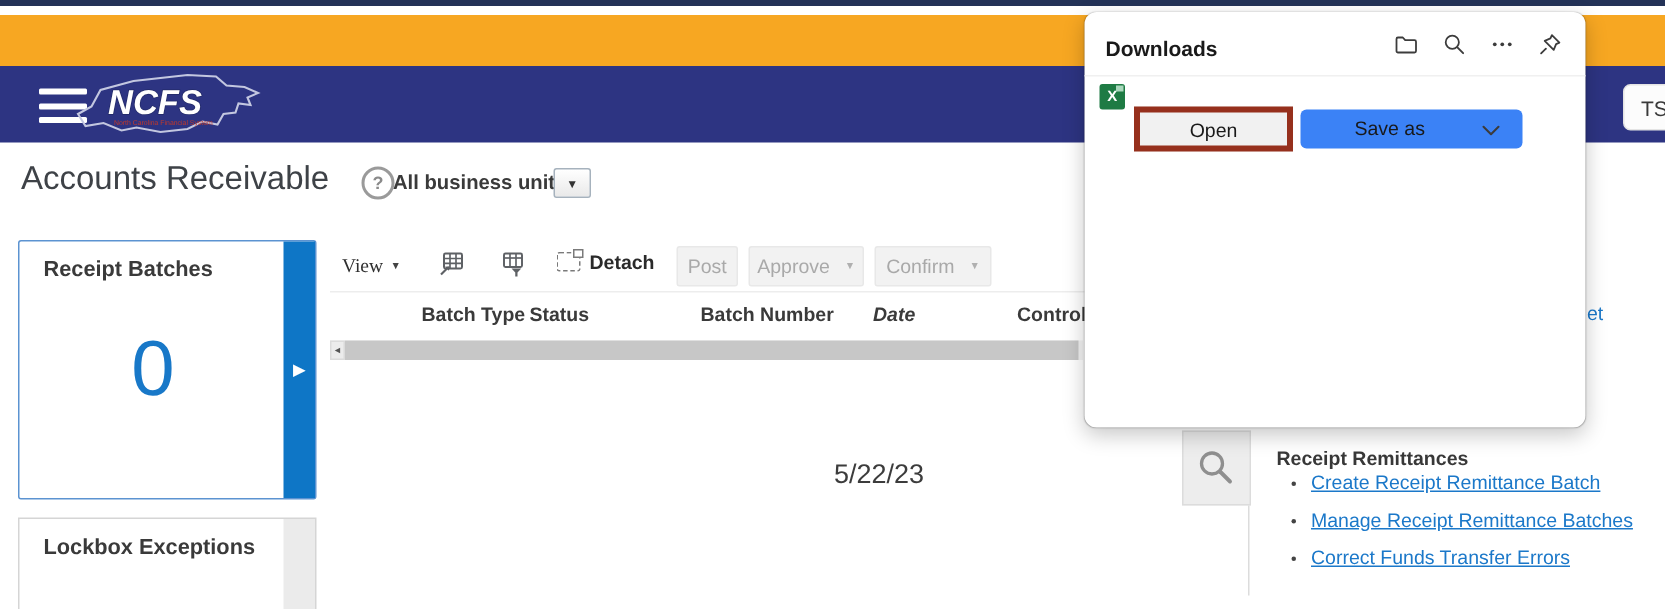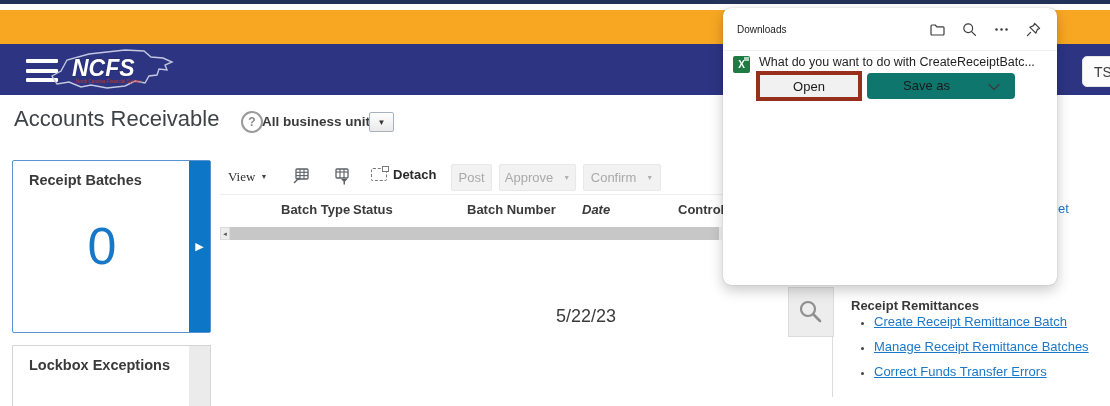--- a/index.html
+++ b/index.html
@@ -67,31 +67,31 @@
   .tasks-heading{left:851px;top:298px;font-size:13px;font-weight:bold;color:#383838;}
   .tasks-list{left:860px;top:314px;width:250px;margin:0;padding:0 0 0 14px;}
   .tasks-list li{margin:0 0 10px 0;font-size:13px;color:#444;}
   .tasks-list li::marker{font-size:11px;color:#444;}
   .link{color:#1B78C9;cursor:pointer;text-decoration:underline;}
   .partial-link{left:1058px;top:201px;font-size:13px;color:#1B78C9;cursor:pointer;}
 
   
   .popup{left:723px;top:8px;width:334px;height:277px;background:#fff;border-radius:8px;
          box-shadow:0 0 1px rgba(0,0,0,.35),0 5px 14px rgba(0,0,0,.22);}
-  .popup-title{position:absolute;left:14px;top:16px;font-size:10px;font-weight:400;color:#1A1A1A;}
+  .popup-title{position:absolute;left:14px;top:16px;font-size:14px;font-weight:700;color:#1A1A1A;}
   .popup-icons{position:absolute;left:206px;top:13px;display:flex;gap:15px;}
   .popup-icons .pico{width:17px;height:17px;cursor:pointer;}
   .popup-divider{position:absolute;left:0;top:42px;width:334px;height:1px;background:#F0F0F0;}
   .excel-icon{position:absolute;left:10px;top:48px;width:17px;height:17px;background:#1E7B44;border-radius:2px;
               display:flex;align-items:center;justify-content:center;color:#fff;font-size:10px;font-weight:bold;}
   .excel-icon i{position:absolute;right:1px;top:1px;width:5px;height:4px;background:#A9D8BC;}
   .popup-prompt{position:absolute;left:36px;top:47px;width:292px;font-size:12.5px;color:#1F1F1F;white-space:nowrap;overflow:hidden;}
   .open-btn{position:absolute;left:33px;top:63px;width:106px;height:30px;box-sizing:border-box;border:4px solid #96301D;
             background:#F1F1F1;display:flex;align-items:center;justify-content:center;font-size:13px;color:#191919;cursor:pointer;}
-  .saveas-btn{position:absolute;left:144px;top:65px;width:148px;height:26px;background:#0f766e;border-radius:4px;cursor:pointer;}
+  .saveas-btn{position:absolute;left:144px;top:65px;width:148px;height:26px;background:#3b82f6;border-radius:4px;cursor:pointer;}
   .saveas-btn .lbl{position:absolute;left:36px;top:5px;font-size:13px;color:#191919;}
   .saveas-btn .chev{position:absolute;right:14px;top:9px;}
 </style>
 </head>
 <body>
 
 <div class="screen">
 
   <div class="abs top-edge"></div>
 
@@ -231,21 +231,20 @@
         <path d="M9.6 2.4 L14.6 7.4 L12.4 8.4 L10.8 12.2 L4.8 6.2 L8.6 4.6 Z" fill="none" stroke="#3C3C3C" stroke-width="1.2" stroke-linejoin="round"></path>
         <line x1="5.6" y1="11.4" x2="2.4" y2="14.6" stroke="#3C3C3C" stroke-width="1.2" stroke-linecap="round"></line>
       </svg>
     </div>
     <div class="popup-divider"></div>
 
     <div class="excel-icon">
       <span>X</span>
         <i></i>
     </div>
-    <div class="popup-prompt">What do you want to do with CreateReceiptBatc...</div>
 
     <div class="open-btn">
       <span>Open</span>
     </div>
     <div class="saveas-btn">
       <span class="lbl">Save as</span>
       <svg class="chev" width="14" height="10" viewBox="0 0 14 10">
         <polyline points="2,2.5 7,7.5 12,2.5" fill="none" stroke="#3C3C3C" stroke-width="1.4" stroke-linecap="round" stroke-linejoin="round"></polyline>
       </svg>
     </div>

